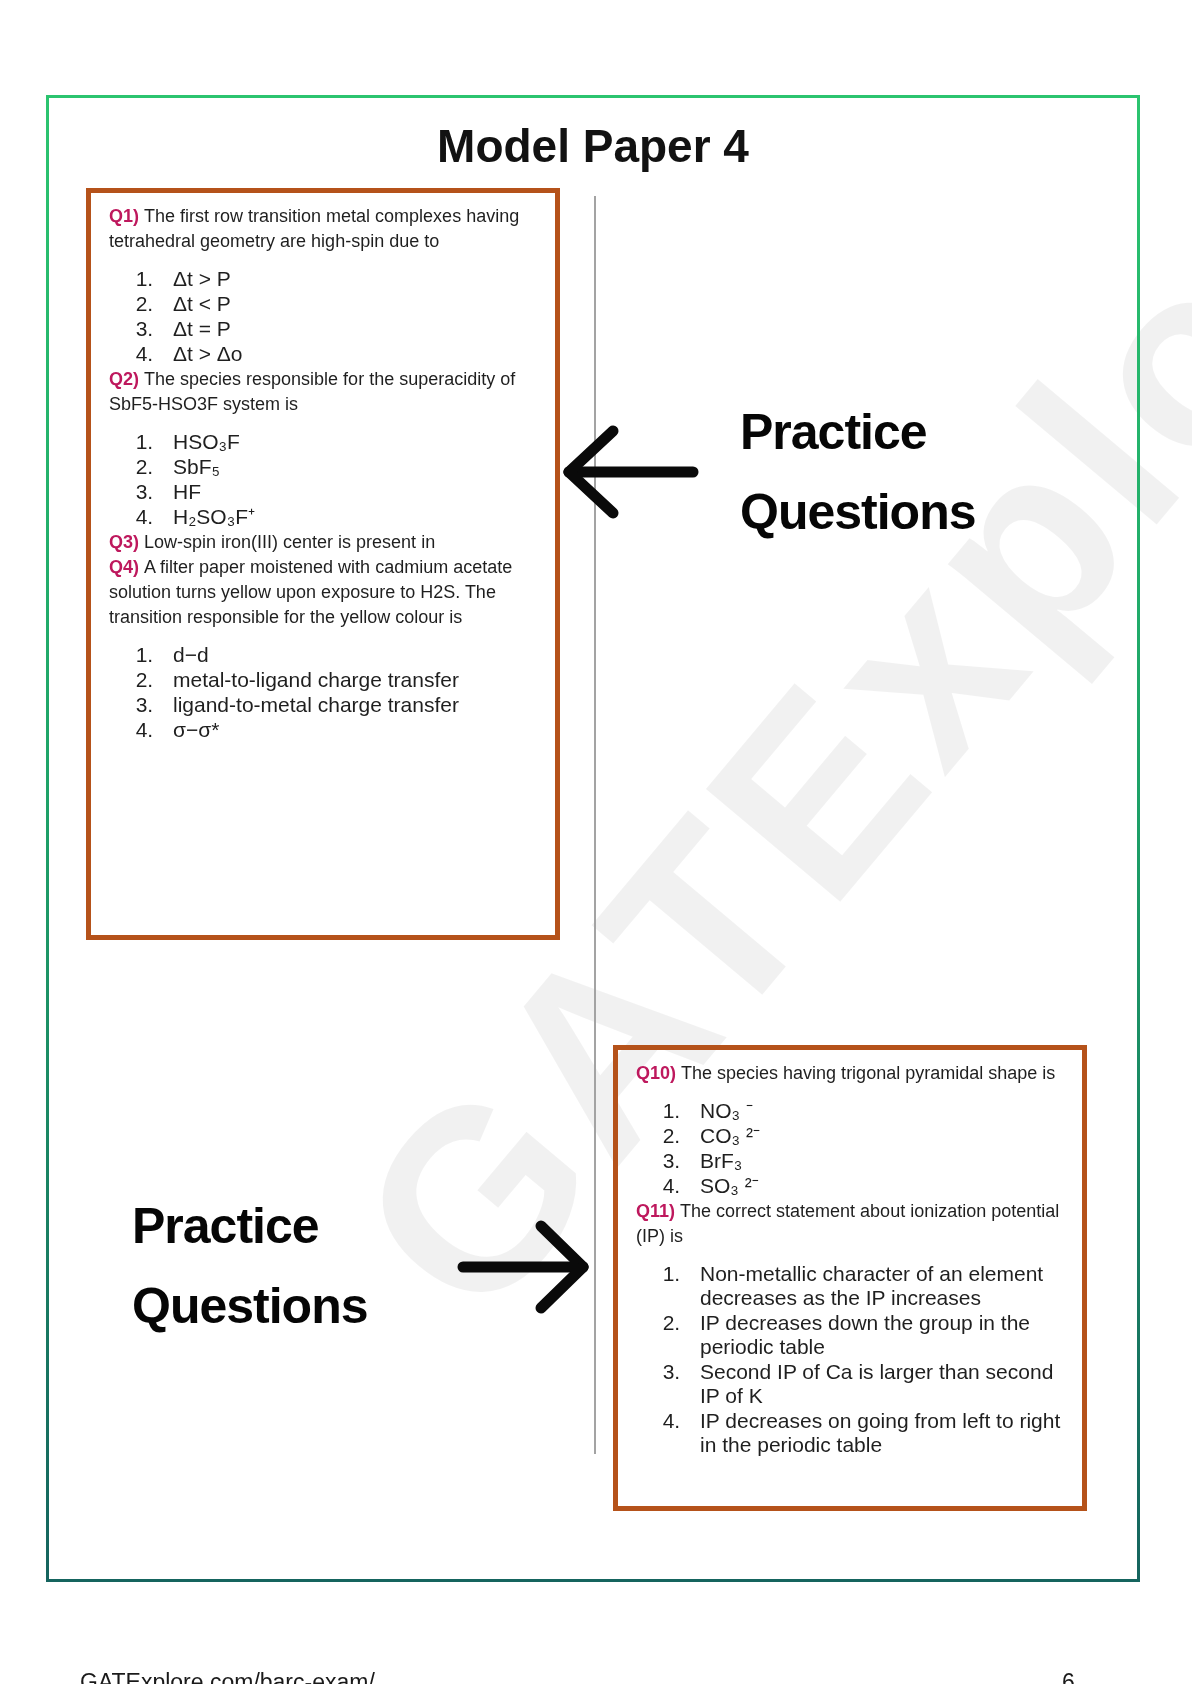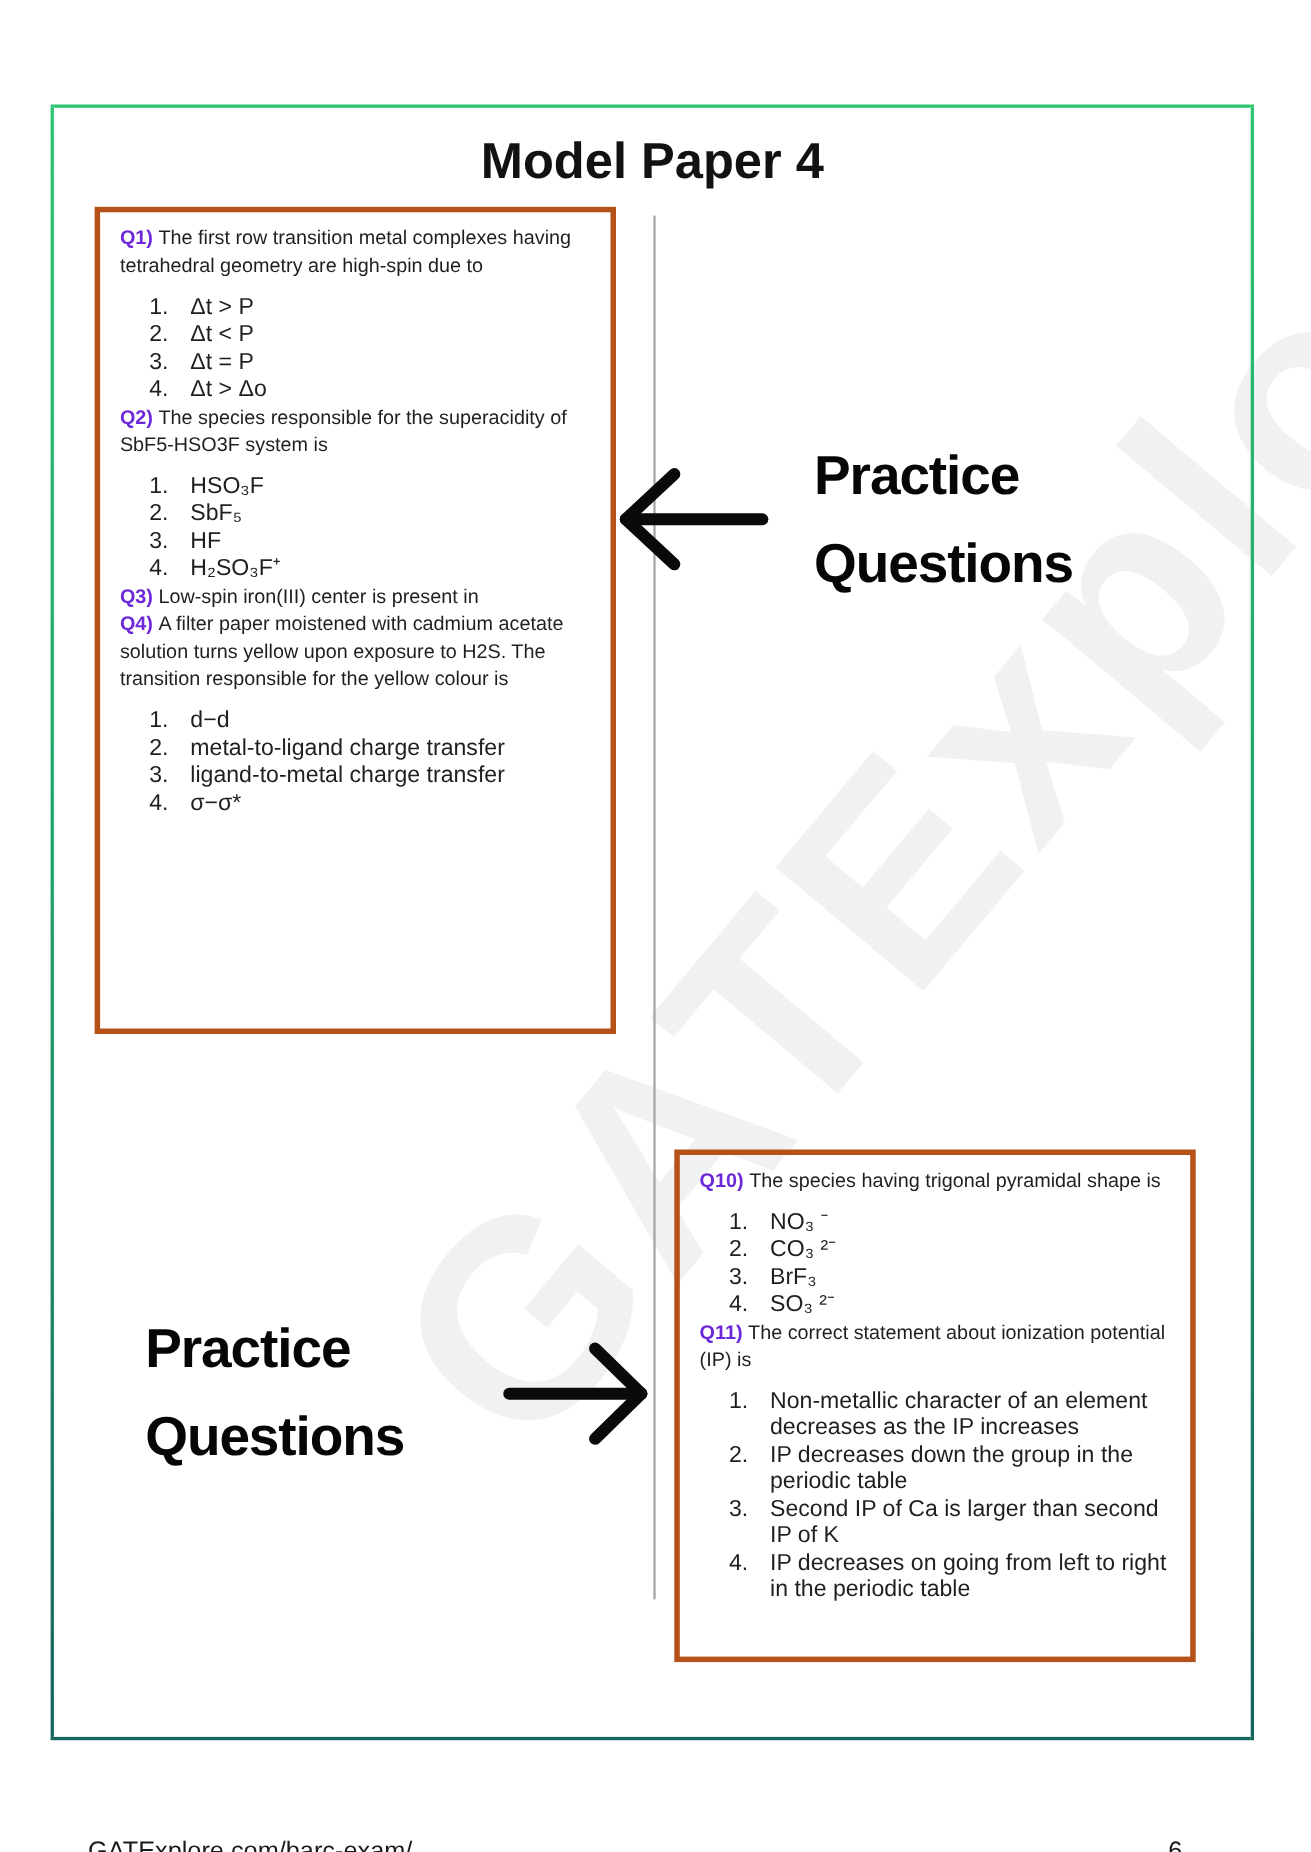--- a/index.html
+++ b/index.html
@@ -59,21 +59,21 @@
   }
   #box-left  { left: 86px;  top: 188px;  width: 474px; height: 752px; }
   #box-right { left: 613px; top: 1045px; width: 474px; height: 466px; }
   .question + .question { }
   .q-text {
     margin: 0;
     font-size: 18px;
     line-height: 25px;
     color: #1f1f1f;
   }
-  .q-text b { color: #6d28d9; }
+  .q-text b { color: #be185d; }
   .q-box ol {
     margin: 13px 0 0 0;
     padding-left: 50px;
   }
   .q-box li {
     font-size: 21px;
     line-height: 24px;
     padding-left: 14px;
     margin: 0 0 1px 0;
   }

